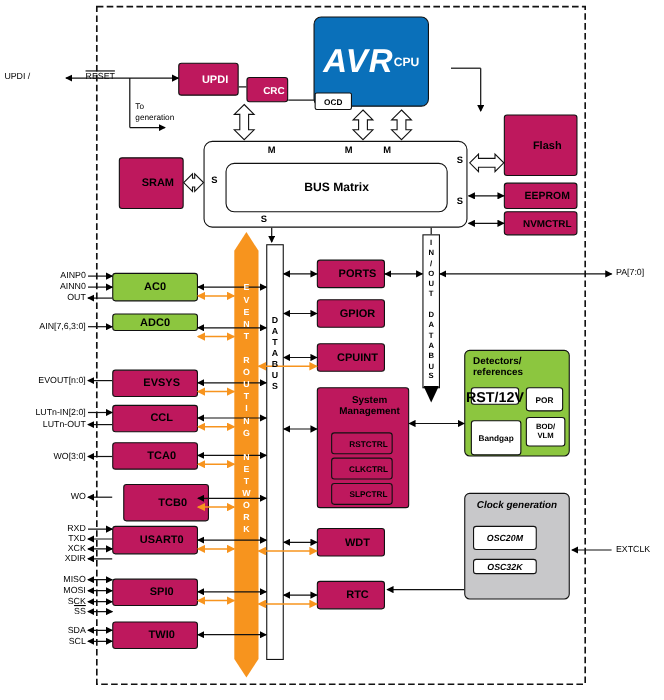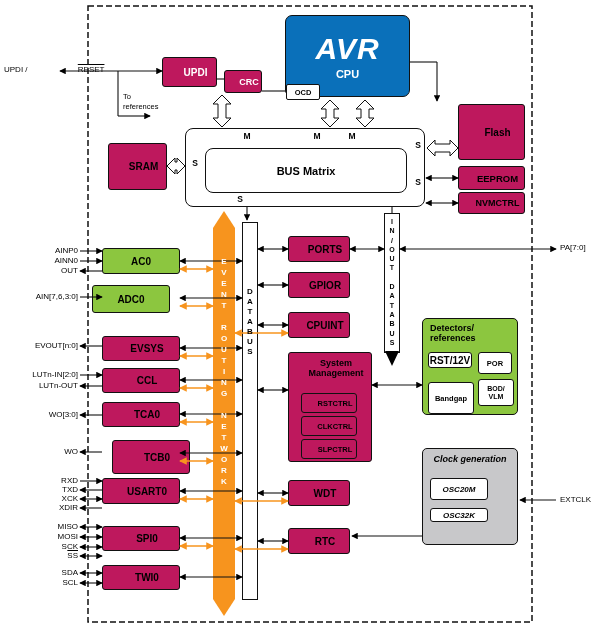--- a/index.html
+++ b/index.html
@@ -25,21 +25,21 @@
 
 <div id="stage">
 
   <div class="block cyan" style="left:162px;top:57px;width:55px;height:30px;color:#fff">
     <span>UPDI</span>
   </div>
   <div class="block cyan" style="left:224px;top:70px;width:38px;height:23px;color:#fff;font-size:9px">
     <span>CRC</span>
   </div>
 
-  <div class="block blue" style="left:285px;top:15px;width:125px;height:82px;border-radius:7px;flex-direction:column;color:#fff">
+  <div class="block blue" style="left:285px;top:15px;width:105px;height:82px;border-radius:7px;color:#fff">
     <span style="font-size:30px;font-style:italic;font-weight:bold;letter-spacing:1px;line-height:34px">AVR</span>
     <span style="font-size:11px;margin-top:2px">CPU</span>
   </div>
   <div class="block whiteb" style="left:286px;top:84px;width:34px;height:16px;font-size:7.5px;border-radius:2px">
     <span>OCD</span>
   </div>
 
   <div class="block cyan" style="left:108px;top:143px;width:59px;height:47px">
     <span>SRAM</span>
   </div>
@@ -93,21 +93,21 @@
       <span>SLPCTRL</span>
     </div>
   </div>
   <div class="block cyan" style="left:288px;top:528px;width:62px;height:26px">
     <span>RTC</span>
   </div>
 
   <div class="block green" style="left:102px;top:248px;width:78px;height:26px">
     <span>AC0</span>
   </div>
-  <div class="block green" style="left:92px;top:285px;width:78px;height:28px">
+  <div class="block green" style="left:102px;top:285px;width:78px;height:16px">
     <span>ADC0</span>
   </div>
   <div class="block cyan" style="left:102px;top:336px;width:78px;height:25px">
     <span>EVSYS</span>
   </div>
   <div class="block cyan" style="left:102px;top:368px;width:78px;height:25px">
     <span>CCL</span>
   </div>
   <div class="block cyan" style="left:102px;top:402px;width:78px;height:25px">
     <span>TCA0</span>
@@ -121,21 +121,21 @@
   <div class="block cyan" style="left:102px;top:526px;width:78px;height:25px">
     <span>SPI0</span>
   </div>
   <div class="block cyan" style="left:102px;top:565px;width:78px;height:25px">
     <span>TWI0</span>
   </div>
 
   <div class="block green" style="left:422px;top:318px;width:96px;height:97px;display:block;border-radius:5px">
     <div class="ml" style="margin:4px 0 0 7px;font-size:9px;line-height:10px;font-weight:bold;text-align:left">Detectors/
 references</div>
-    <div class="block whiteb" style="left:5px;top:33px;width:44px;height:16px;font-size:10px">
+    <div class="block whiteb" style="left:5px;top:33px;width:44px;height:16px;font-size:13px">
       <span>RST/12V</span>
     </div>
     <div class="block whiteb" style="left:55px;top:33px;width:34px;height:22px;font-size:7.5px">
       <span>POR</span>
     </div>
     <div class="block whiteb" style="left:5px;top:63px;width:46px;height:32px;font-size:7.5px">
       <span>Bandgap</span>
     </div>
     <div class="block whiteb ml" style="left:55px;top:60px;width:36px;height:27px;font-size:7px;line-height:8px;text-align:center">
       <span class="ml">BOD/
@@ -323,15 +323,15 @@
   <div class="pin" style="top:578px">SCL</div>
 
   <div style="position:absolute;left:560px;top:243px;font-size:8px">PA[7:0]</div>
   <div style="position:absolute;left:560px;top:495px;font-size:8px">EXTCLK</div>
 
   <div style="position:absolute;left:4px;top:65px;font-size:8px;white-space:nowrap">
     <span>UPDI / </span><span class="ov">RESET</span>
   </div>
 
   <div class="ml" style="position:absolute;left:123px;top:92px;font-size:7.5px;line-height:9.5px">To
-references</div>
+generation</div>
 
 </div>
 
 </body></html>

